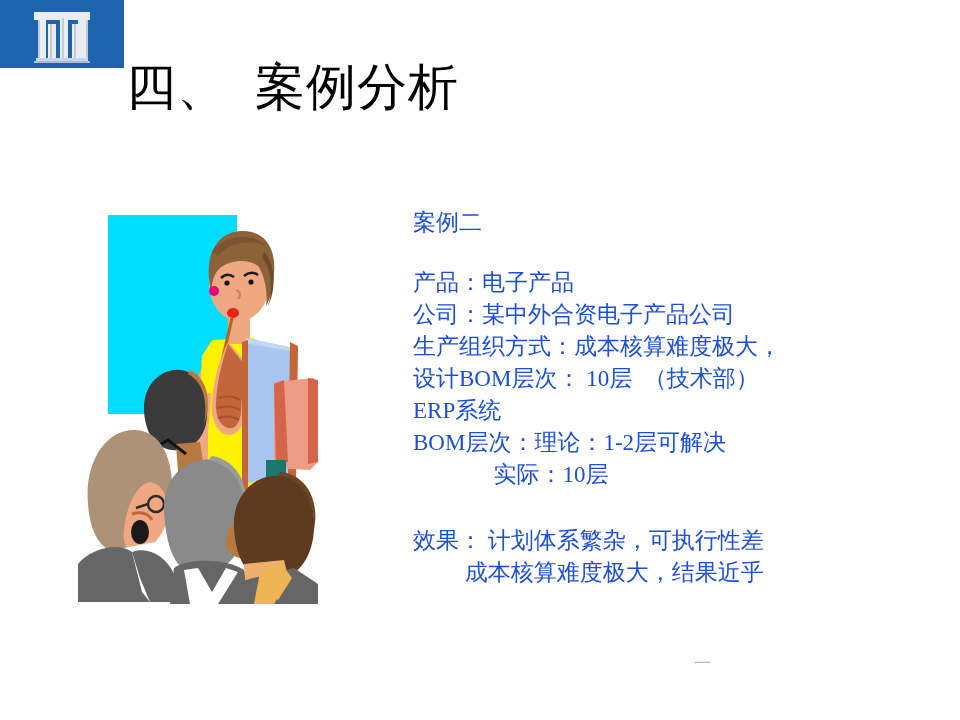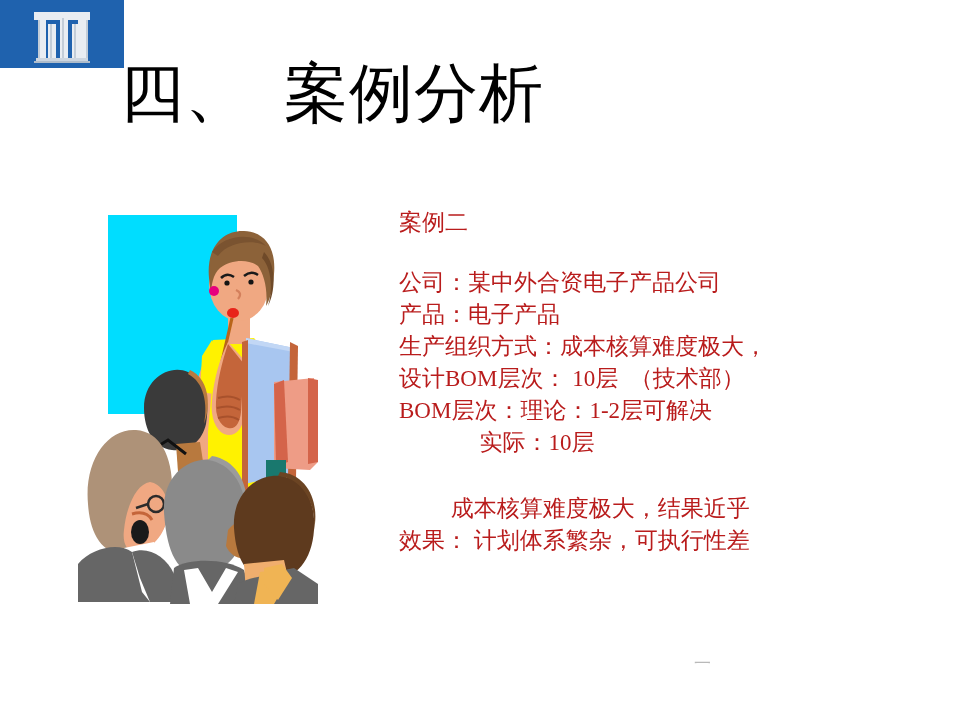--- a/index.html
+++ b/index.html
@@ -30,23 +30,23 @@
   }
   #logo-mark svg {
     position: absolute;
     left: 30px;
     top: 8px;
   }
 
   
   #slide-title {
     position: absolute;
-    left: 120px;
+    left: 126px;
     top: 62px;
-    font-size: 64px;
+    font-size: 50px;
     line-height: 1.0;
     letter-spacing: 1px;
     color: #000000;
     white-space: pre;
     font-family: "Liberation Serif", "DejaVu Serif", serif;
   }
 
   
   #title-divider {
     position: absolute;
@@ -72,26 +72,26 @@
     left: 78px;
     top: 212px;
     width: 240px;
     height: 392px;
   }
   #clipart svg { display: block; }
 
   
   #body-text {
     position: absolute;
-    left: 399px;
+    left: 413px;
     top: 207px;
     width: 530px;
     font-size: 23px;
     line-height: 32px;
-    color: #b91c1c;
+    color: #1d4ed8;
     font-family: "Liberation Serif", "DejaVu Serif", serif;
   }
   #body-text .ln {
     white-space: pre;
     height: 32px;
   }
   #body-text .gap {
     height: 28px;
   }
   #body-text .gap2 {
@@ -243,26 +243,27 @@
       <path d="M160 372 C180 360 220 360 240 376 L240 392 L156 392 Z" fill="#666666"></path>
       <path d="M196 360 L216 356 L240 372 L240 392 L206 392 Z" fill="#666666"></path>
       <path d="M182 360 L196 358 L208 372 L196 392 L176 392 Z" fill="#F0B454"></path>
       <path d="M186 356 L204 352 L214 366 L200 388 L186 372 Z" fill="#F0B454"></path>
     </svg>
   </div>
 
   <div id="body-text">
     <div class="ln">案例二</div>
     <div class="gap"></div>
+    <div class="ln">产品：电子产品</div>
     <div class="ln">公司：某中外合资电子产品公司</div>
-    <div class="ln">产品：电子产品</div>
     <div class="ln">生产组织方式：成本核算难度极大，</div>
     <div class="ln">设计BOM层次： 10层  （技术部）</div>
+    <div class="ln">ERP系统</div>
     <div class="ln">BOM层次：理论：1-2层可解决</div>
     <div class="ln">              实际：10层</div>
     <div class="gap2"></div>
+    <div class="ln">效果： 计划体系繁杂，可执行性差</div>
     <div class="ln">         成本核算难度极大，结果近乎</div>
-    <div class="ln">效果： 计划体系繁杂，可执行性差</div>
   </div>
 
   <div id="stray-mark">一</div>
 
 </div>
 
 </body></html>

